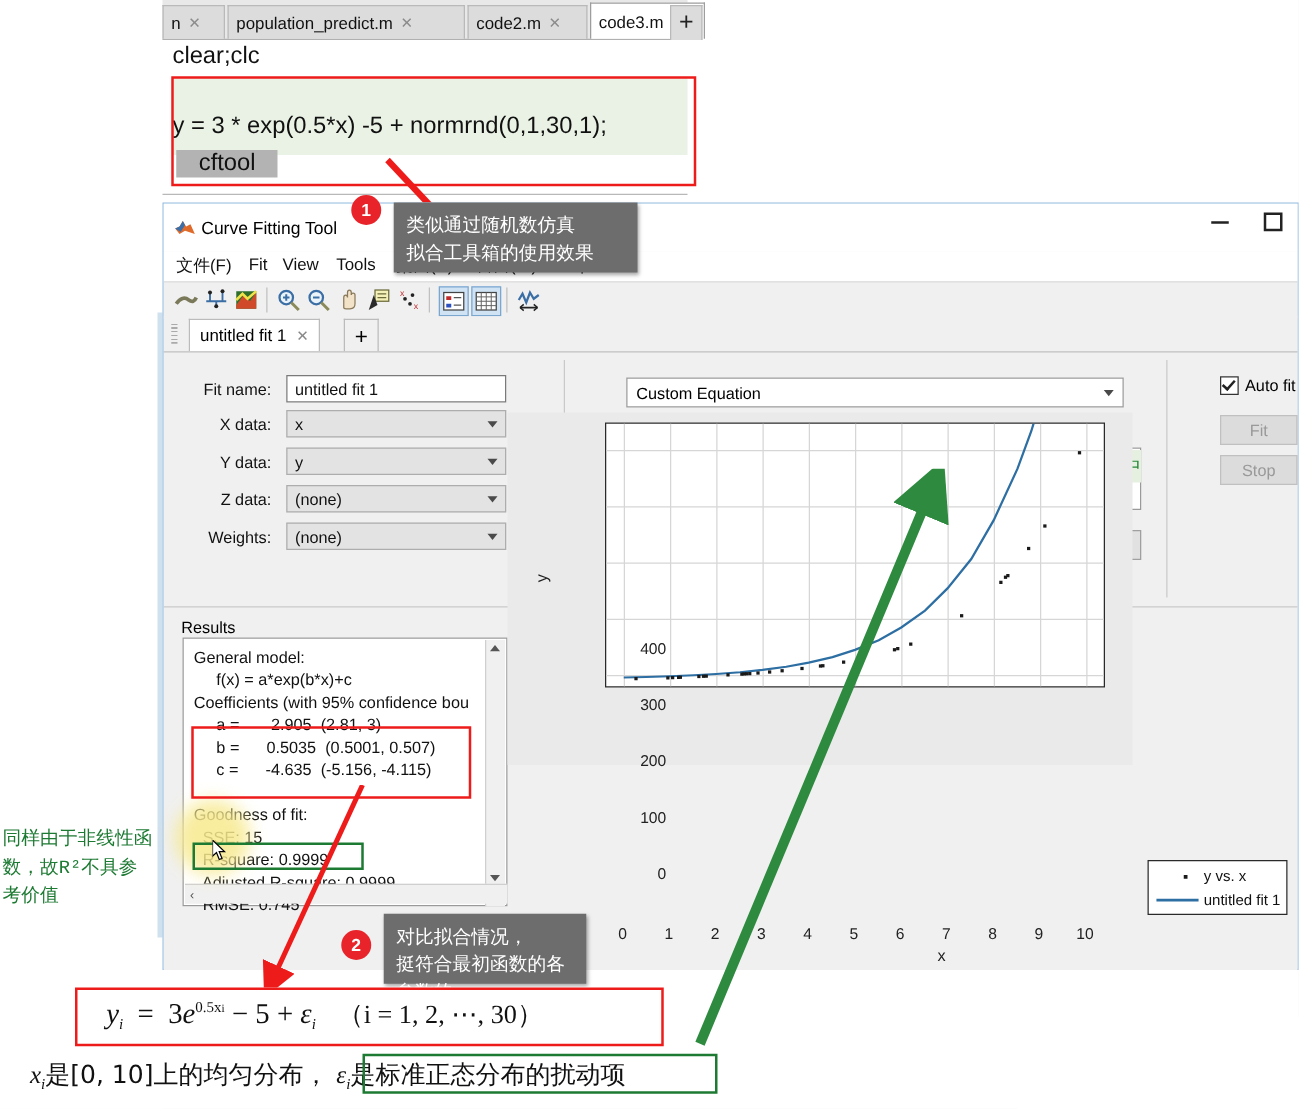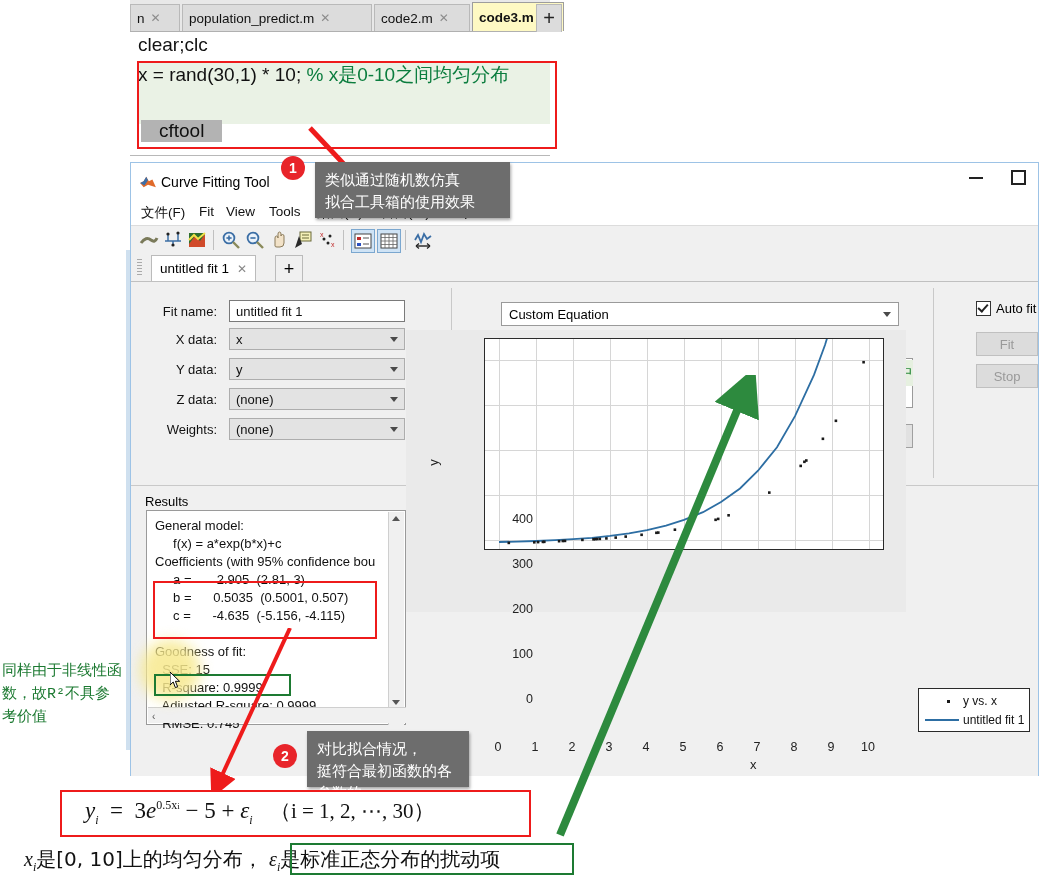--- a/index.html
+++ b/index.html
@@ -9,21 +9,21 @@
     font-family:"Liberation Sans","DejaVu Sans",sans-serif;
     font-size:13px;color:#000;
   }
   .abs{position:absolute;}
 
   
   #editor{left:130px;top:0;width:420px;height:155px;background:#fff;border-bottom:1px solid #b8b8b8;}
   #editor-tabbar{position:absolute;left:0;top:0;width:420px;height:31px;background:#e8e8e8;border-bottom:1px solid #b0b0b0;}
   .etab{position:absolute;top:4px;height:27px;background:#dcdcdc;border:1px solid #b9b9b9;border-bottom:none;
         display:flex;align-items:center;padding:0 6px;box-sizing:border-box;font-size:13.5px;color:#111;}
-  .etab.active{background:#fef9c3;border-color:#9d9d9d;top:2px;height:29px;font-weight:bold;}
+  .etab.active{background:#ffffff;border-color:#9d9d9d;top:2px;height:29px;font-weight:normal;}
   .etab .x{margin-left:6px;color:#8b8b8b;font-size:12px;}
   .eplus{position:absolute;top:4px;height:27px;width:24px;display:flex;align-items:center;justify-content:center;
          font-size:20px;color:#222;background:#dcdcdc;border:1px solid #b9b9b9;border-bottom:none;}
   .code-line{position:absolute;left:8px;font-size:19px;color:#111;white-space:nowrap;font-family:"Liberation Sans",sans-serif;}
   .cmt{color:#0b7d3e;}
   #codebox{position:absolute;left:8px;top:62px;width:412px;height:62px;background:#eaf2e5;}
   #sel-cftool{position:absolute;left:141px;top:120px;background:#b3b3b3;padding:0 18px;font-size:19px;color:#111;}
   #red-code-box{left:137px;top:61px;width:420px;height:88px;border:2px solid #ee1b1b;box-sizing:border-box;}
 
   
@@ -151,24 +151,21 @@
     </div>
     <div class="etab active" style="left:342px;width:92px;">
       <span>code3.m</span>
       <span class="x">✕</span>
     </div>
     <div class="eplus" style="left:406px;">+</div>
   </div>
 
   <div id="codebox"></div>
   <div class="code-line" style="top:34px;">clear;clc</div>
-  <div class="code-line" style="top:62px;">
-    <span>x = rand(30,1) * 10;</span>
-    <span class="cmt">% x是0-10之间均匀分布</span>
-  </div>
+  <div class="code-line" style="top:90px;">y = 3 * exp(0.5*x) -5 + normrnd(0,1,30,1);</div>
   <div class="code-line" style="top:118px;opacity:0;">cftool</div>
 </div>
 <div id="sel-cftool">cftool</div>
 <div class="abs" id="red-code-box"></div>
 
 <svg class="abs" style="left:300px;top:120px;width:120px;height:90px;">
   <defs>
       <marker id="rh1" markerWidth="7" markerHeight="7" refX="3" refY="3.5" orient="auto">
     <polygon points="0 0, 7 3.5, 0 7" fill="#ee1b1b"></polygon>
       </marker>

